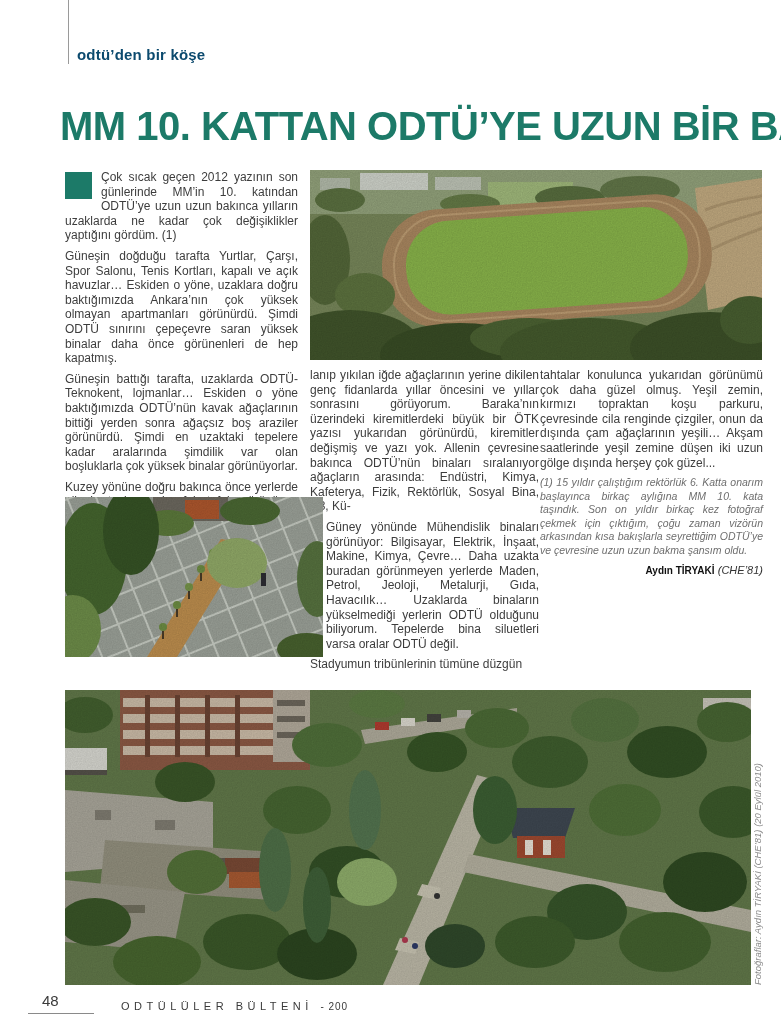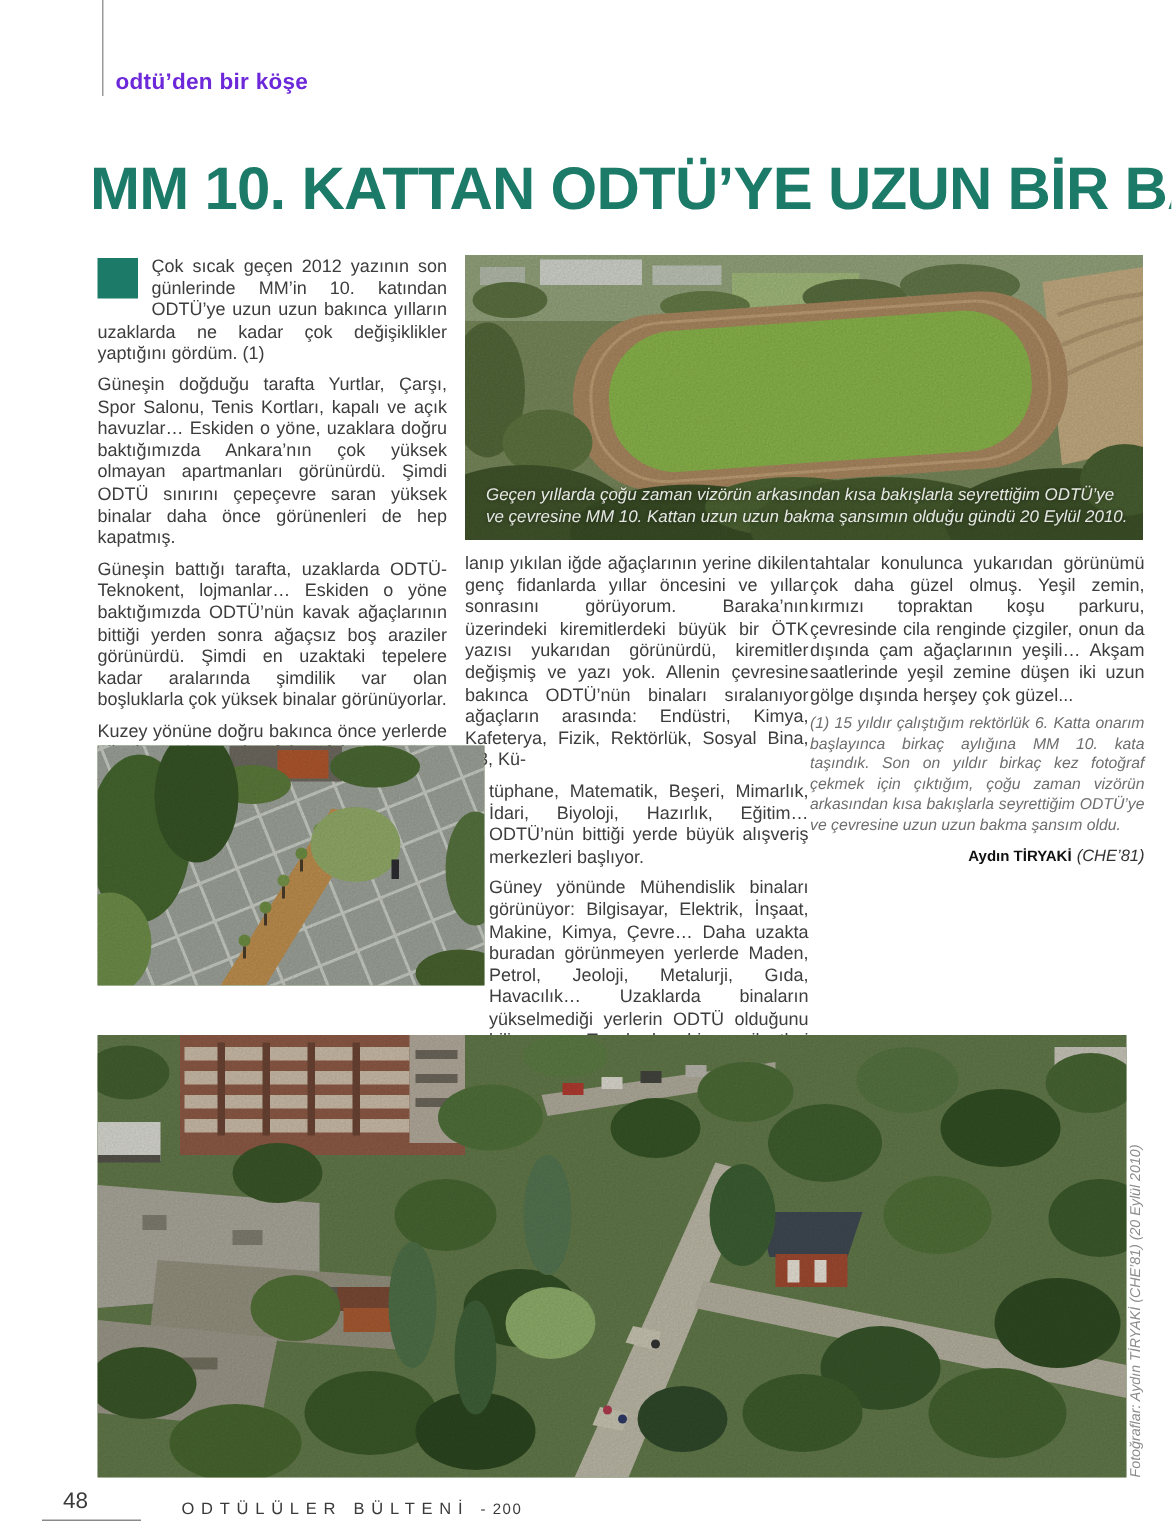--- a/index.html
+++ b/index.html
@@ -2,21 +2,21 @@
 <html><head>
 <meta charset="utf-8">
 <style>
   html,body { margin:0; padding:0; background:#ffffff; }
   .page {
     position:relative; width:781px; height:1023px; background:#ffffff;
     font-family:"Liberation Sans", sans-serif; overflow:hidden;
     -webkit-font-smoothing:antialiased;
   }
   .kicker-rule { position:absolute; left:68px; top:0; width:1px; height:64px; background:#9a9a9a; }
-  .kicker { position:absolute; left:77px; top:46px; font-size:15px; font-weight:bold; color:#6d28d9; letter-spacing:.2px; }
+  .kicker { position:absolute; left:77px; top:46px; font-size:15px; font-weight:bold; color:#0c4a6e; letter-spacing:.2px; }
   .title {
     position:absolute; left:60px; top:104px; width:680px; text-align:center;
     font-size:40px; font-weight:bold; color:#1c7a68; letter-spacing:-.5px; white-space:nowrap;
   }
   .col { position:absolute; font-size:12px; line-height:14.6px; color:#3d3d3d; text-align:justify; }
   .col p { margin:0 0 6px 0; }
   #col1 { left:65px; top:170px; width:233px; }
   #col2 { left:310px; top:368px; width:229px; }
   #col3 { left:540px; top:368px; width:223px; }
   .indent { padding-left:16px; }
@@ -57,21 +57,20 @@
 
   <div class="col" id="col1">
     <p><span class="dropcap"></span><span>Çok sıcak geçen 2012 yazının son günlerinde MM’in 10. katından ODTÜ’ye uzun uzun bakınca yılların uzaklarda ne kadar çok değişiklikler yaptığını gördüm. (1)</span></p>
     <p>Güneşin doğduğu tarafta Yurtlar, Çarşı, Spor Salonu, Tenis Kortları, kapalı ve açık havuzlar… Eskiden o yöne, uzaklara doğru baktığımızda Ankara’nın çok yüksek olmayan apartmanları görünürdü. Şimdi ODTÜ sınırını çepeçevre saran yüksek binalar daha önce görünenleri de hep kapatmış.</p>
     <p>Güneşin battığı tarafta, uzaklarda ODTÜ-Teknokent, lojmanlar… Eskiden o yöne baktığımızda ODTÜ’nün kavak ağaçlarının bittiği yerden sonra ağaçsız boş araziler görünürdü. Şimdi en uzaktaki tepelere kadar aralarında şimdilik var olan boşluklarla çok yüksek binalar görünüyorlar.</p>
     <p>Kuzey yönüne doğru bakınca önce yerlerde allenin taşları pek ufak tefek görünüyor. Allenin taşlarının en güzel göründüğü yer burası. Yaş-</p>
   </div>
 
   <div class="col" id="col2">
     <p>lanıp yıkılan iğde ağaçlarının yerine dikilen genç fidanlarda yıllar öncesini ve yıllar sonrasını görüyorum. Baraka’nın üzerindeki kiremitlerdeki büyük bir ÖTK yazısı yukarıdan görünürdü, kiremitler değişmiş ve yazı yok. Allenin çevresine bakınca ODTÜ’nün binaları sıralanıyor ağaçların arasında: Endüstri, Kimya, Kafeterya, Fizik, Rektörlük, Sosyal Bina, U3, Kü-</p>
-    <p class="indent">tüphane, Matematik, Beşeri, Mimarlık, İdari, Biyoloji, Hazırlık, Eğitim… ODTÜ’nün bittiği yerde büyük alışveriş merkezleri başlıyor.</p>
     <p class="indent">Güney yönünde Mühendislik binaları görünüyor: Bilgisayar, Elektrik, İnşaat, Makine, Kimya, Çevre… Daha uzakta buradan görünmeyen yerlerde Maden, Petrol, Jeoloji, Metalurji, Gıda, Havacılık… Uzaklarda binaların yükselmediği yerlerin ODTÜ olduğunu biliyorum. Tepelerde bina siluetleri varsa oralar ODTÜ değil.</p>
     <p>Stadyumun tribünlerinin tümüne düzgün</p>
   </div>
 
   <div class="col" id="col3">
     <p>tahtalar konulunca yukarıdan görünümü çok daha güzel olmuş. Yeşil zemin, kırmızı topraktan koşu parkuru, çevresinde cila renginde çizgiler, onun da dışında çam ağaçlarının yeşili… Akşam saatlerinde yeşil zemine düşen iki uzun gölge dışında herşey çok güzel...</p>
     <p class="footnote">(1) 15 yıldır çalıştığım rektörlük 6. Katta onarım başlayınca birkaç aylığına MM 10. kata taşındık. Son on yıldır birkaç kez fotoğraf çekmek için çıktığım, çoğu zaman vizörün arkasından kısa bakışlarla seyrettiğim ODTÜ’ye ve çevresine uzun uzun bakma şansım oldu.</p>
     <p class="author-line">
       <span class="author-name">Aydın TİRYAKİ</span>
       <span class="author-class">(CHE’81)</span>
@@ -108,21 +107,20 @@
       <ellipse cx="15" cy="90" rx="25" ry="45" fill="#55693a"></ellipse>
       <ellipse cx="55" cy="125" rx="30" ry="22" fill="#5f7540"></ellipse>
       <ellipse cx="40" cy="175" rx="70" ry="35" fill="#42562c"></ellipse>
       <ellipse cx="150" cy="185" rx="80" ry="32" fill="#3a4e26"></ellipse>
       <ellipse cx="220" cy="168" rx="60" ry="20" fill="#4e6534"></ellipse>
       <ellipse cx="280" cy="182" rx="90" ry="34" fill="#465c2e"></ellipse>
       <ellipse cx="400" cy="178" rx="80" ry="36" fill="#3e5229"></ellipse>
       <ellipse cx="440" cy="150" rx="30" ry="24" fill="#4a6132"></ellipse>
       <rect width="452" height="190" filter="url(#grain)" opacity="0.16"></rect>
     </svg>
-    <div class="photo-caption">Geçen yıllarda çoğu zaman vizörün arkasından kısa bakışlarla seyrettiğim ODTÜ’ye ve çevresine MM 10. Kattan uzun uzun bakma şansımın olduğu gündü 20 Eylül 2010.</div>
   </div>
 
   <div class="photo" id="photo-alley">
     <svg viewBox="0 0 258 160" preserveAspectRatio="none">
       <rect width="258" height="160" fill="#9ea49b"></rect>
       <g transform="rotate(-22 130 80)" stroke="#d3d8cf" stroke-width="2" opacity="0.85">
         <path d="M-40,-60 V240 M-13,-60 V240 M14,-60 V240 M41,-60 V240 M68,-60 V240 M95,-60 V240 M122,-60 V240 M149,-60 V240 M176,-60 V240 M203,-60 V240 M230,-60 V240 M257,-60 V240 M284,-60 V240 M311,-60 V240"></path>
         <path d="M-60,-40 H340 M-60,-13 H340 M-60,14 H340 M-60,41 H340 M-60,68 H340 M-60,95 H340 M-60,122 H340 M-60,149 H340 M-60,176 H340 M-60,203 H340"></path>
       </g>
       <polygon points="82,160 112,160 182,46 156,42" fill="#c0904f"></polygon>

